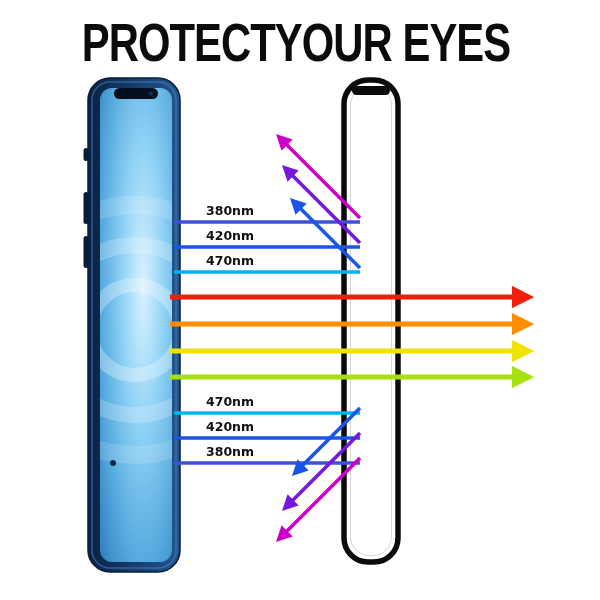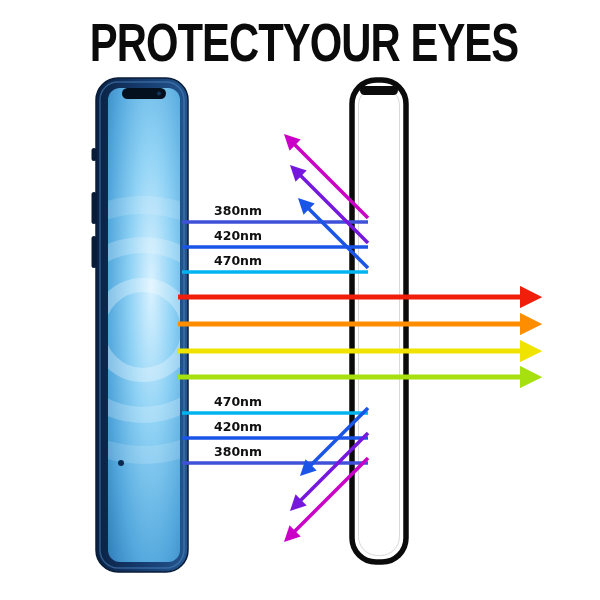--- a/index.html
+++ b/index.html
@@ -1,17 +1,17 @@
 <!DOCTYPE html>
 <html><head>
 <meta charset="utf-8">
 <style>
   html,body{margin:0;padding:0;background:#ffffff;}
   .stage{position:relative;width:592px;height:600px;background:#ffffff;overflow:hidden;
-         font-family:"Liberation Sans",sans-serif;margin-left:8px;}
+         font-family:"Liberation Sans",sans-serif;}
   .title{position:absolute;top:12px;left:0;right:0;text-align:center;
          font-weight:900;font-size:44px;letter-spacing:-1px;color:#0b0b0b;
          transform:scale(0.95,1.22);transform-origin:top center;
          font-family:"Liberation Sans",sans-serif;white-space:nowrap;}
   .diagram{position:absolute;left:0;top:0;}
   .wl-label{font-family:"DejaVu Sans",sans-serif;font-size:12.5px;font-weight:600;fill:#101010;
             paint-order:stroke;stroke:#ffffff;stroke-width:3px;}
 </style>
 </head>
 <body>

